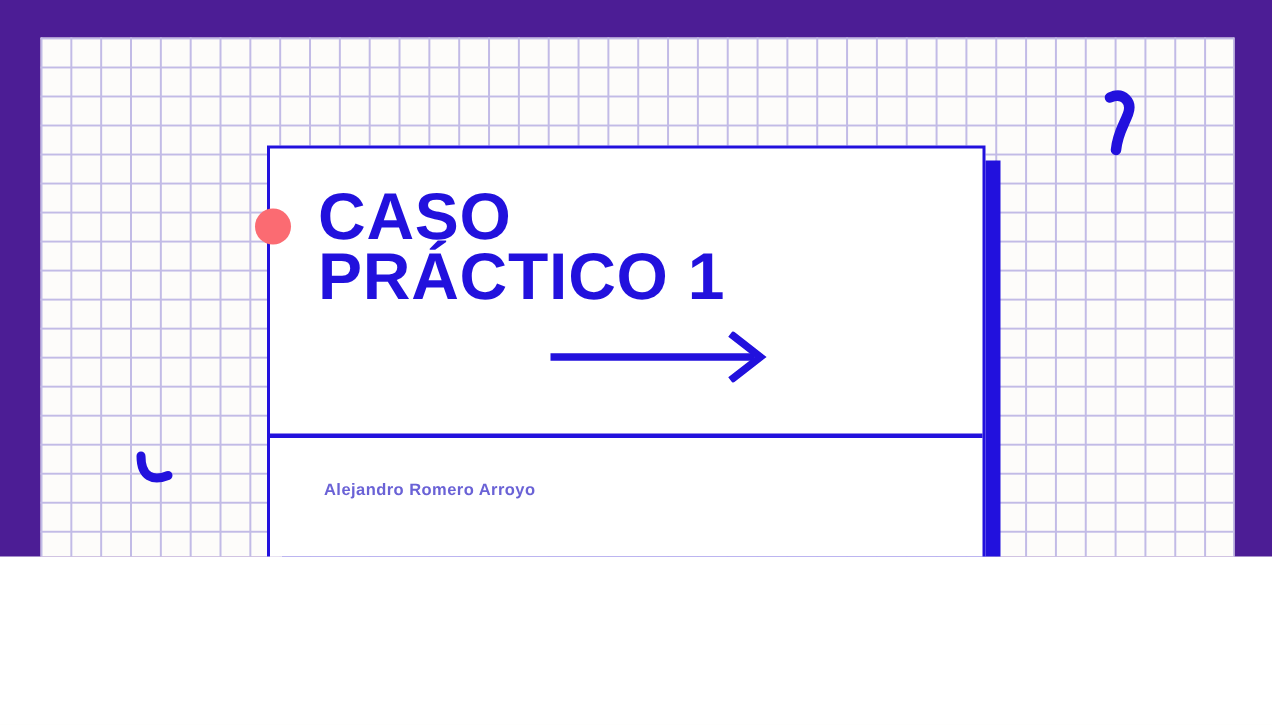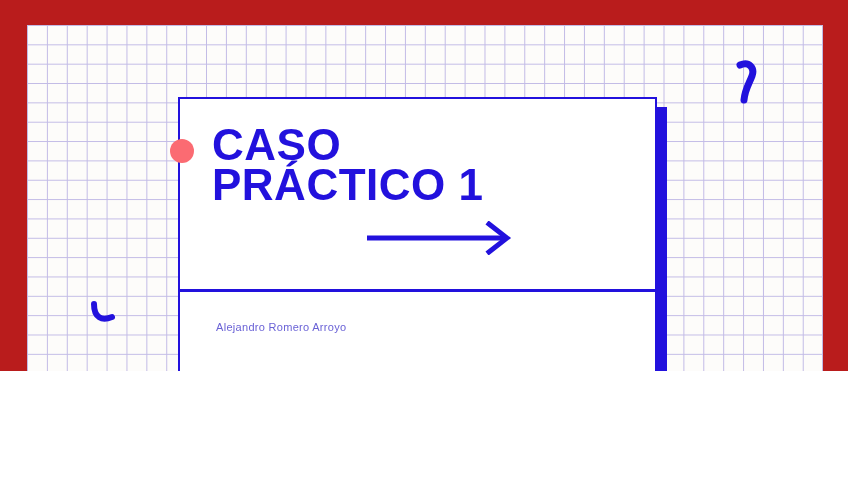--- a/index.html
+++ b/index.html
@@ -11,21 +11,21 @@
     height: 483px;
     background: #ffffff;
     font-family: "Liberation Sans", sans-serif;
     overflow: hidden;
   }
 
   #slide {
     position: relative;
     width: 848px;
     height: 371px;
-    background: #b91c1c;
+    background: #4c1d95;
     overflow: hidden;
   }
 
   
   #grid {
     position: absolute;
     left: 27px;
     top: 25px;
     width: 796px;
     height: 434px;
@@ -106,21 +106,21 @@
     background: #2211dd;
   }
 
   #card-author {
     position: absolute;
     left: 36px;
     top: 222px;
     margin: 0;
     font-family: "Liberation Sans", sans-serif;
     font-size: 11px;
-    font-weight: normal;
+    font-weight: bold;
     letter-spacing: 0.3px;
     color: #6a62d6;
     text-align: center;
   }
 
   
   #pink-dot {
     position: absolute;
     left: 170px;
     top: 139px;

